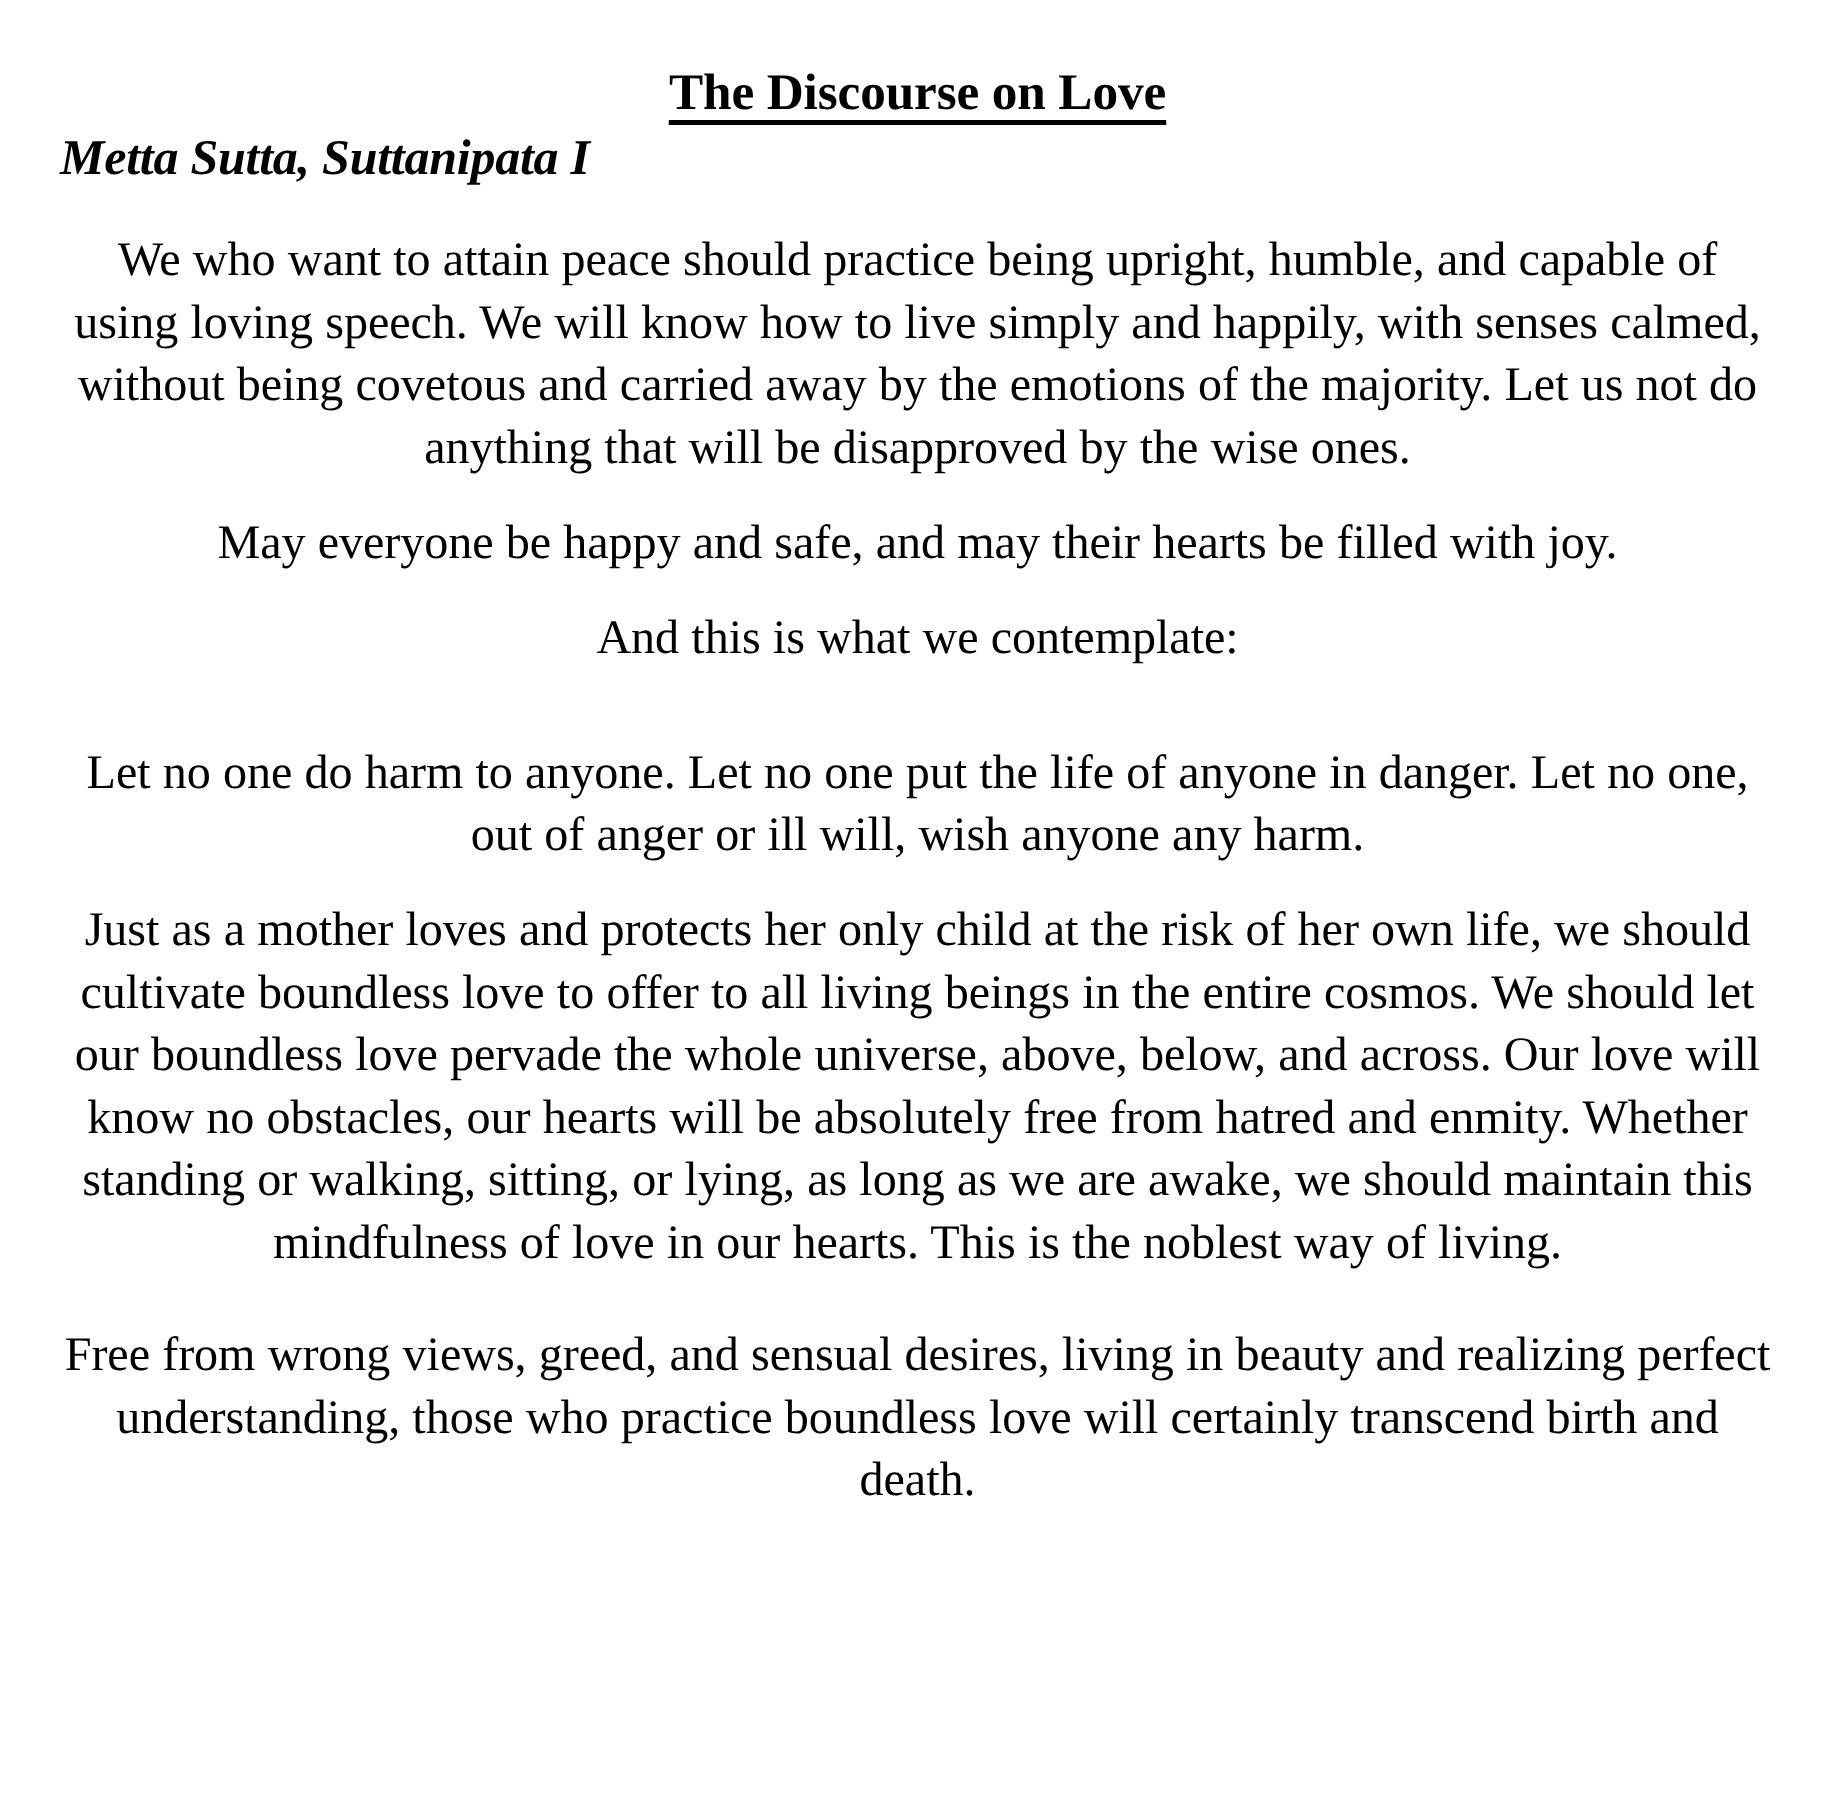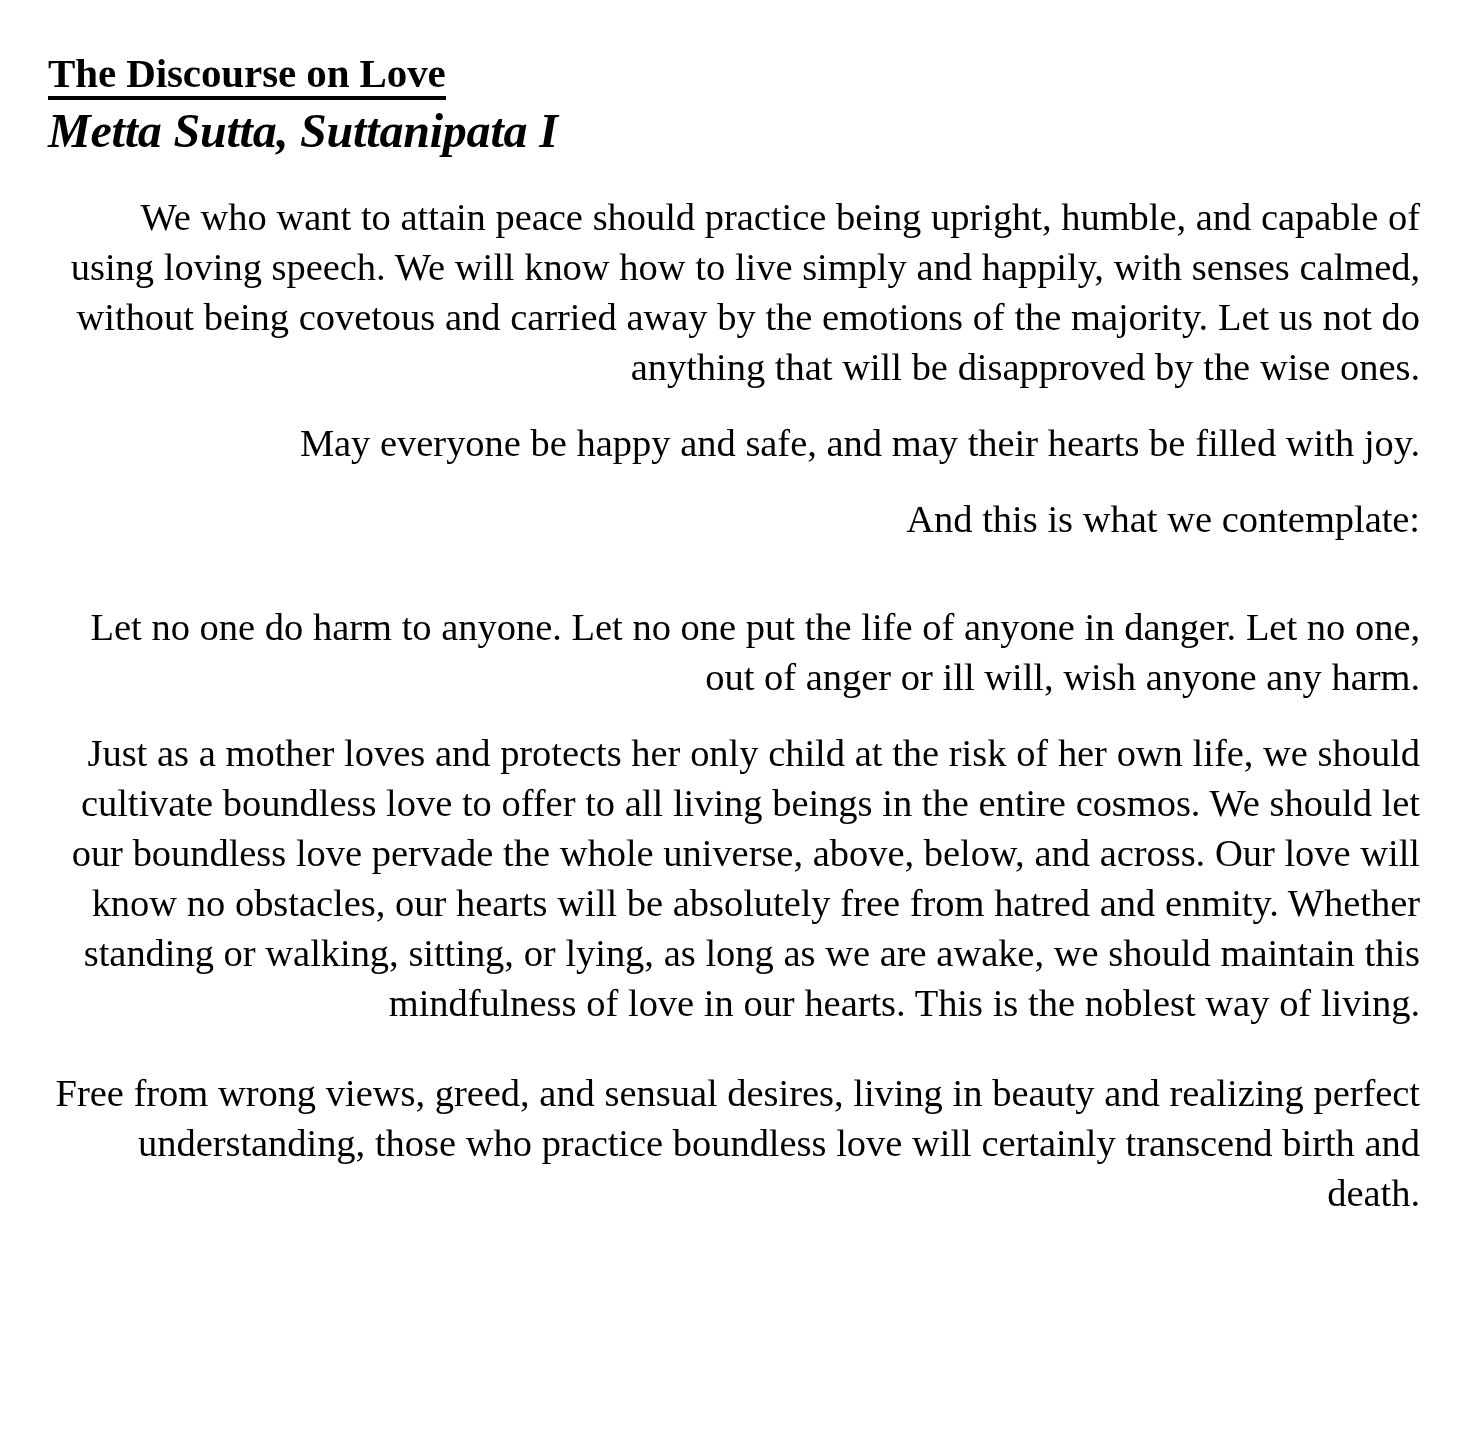--- a/index.html
+++ b/index.html
@@ -28,37 +28,38 @@
     line-height: 1.06;
     letter-spacing: -0.1px;
     margin: 0;
     display: inline-block;
     border-bottom: 4px solid #000;
     padding-bottom: 1px;
   }
   .title-wrap {
     line-height: 1.0;
     margin-bottom: 4px;
+    text-align: center;
   }
   .doc-subtitle {
-    font-size: 48px;
+    font-size: 40px;
     font-weight: bold;
     font-style: italic;
     line-height: 1.12;
     margin: 3px 0 0 0;
     letter-spacing: -0.2px;
   }
   .body-block {
     margin-top: 34px;
   }
   p.para {
     font-size: 38.5px;
     line-height: 50px;
     margin: 0 0 26px 0;
-    text-align: right;
+    text-align: center;
     max-width: 1378px;
     letter-spacing: -0.05px;
     word-spacing: 0.2px;
   }
   p.para.gap-after {
     margin-bottom: 58px;
   }
   p.para.last {
     margin-bottom: 0;
     margin-top: 40px;

